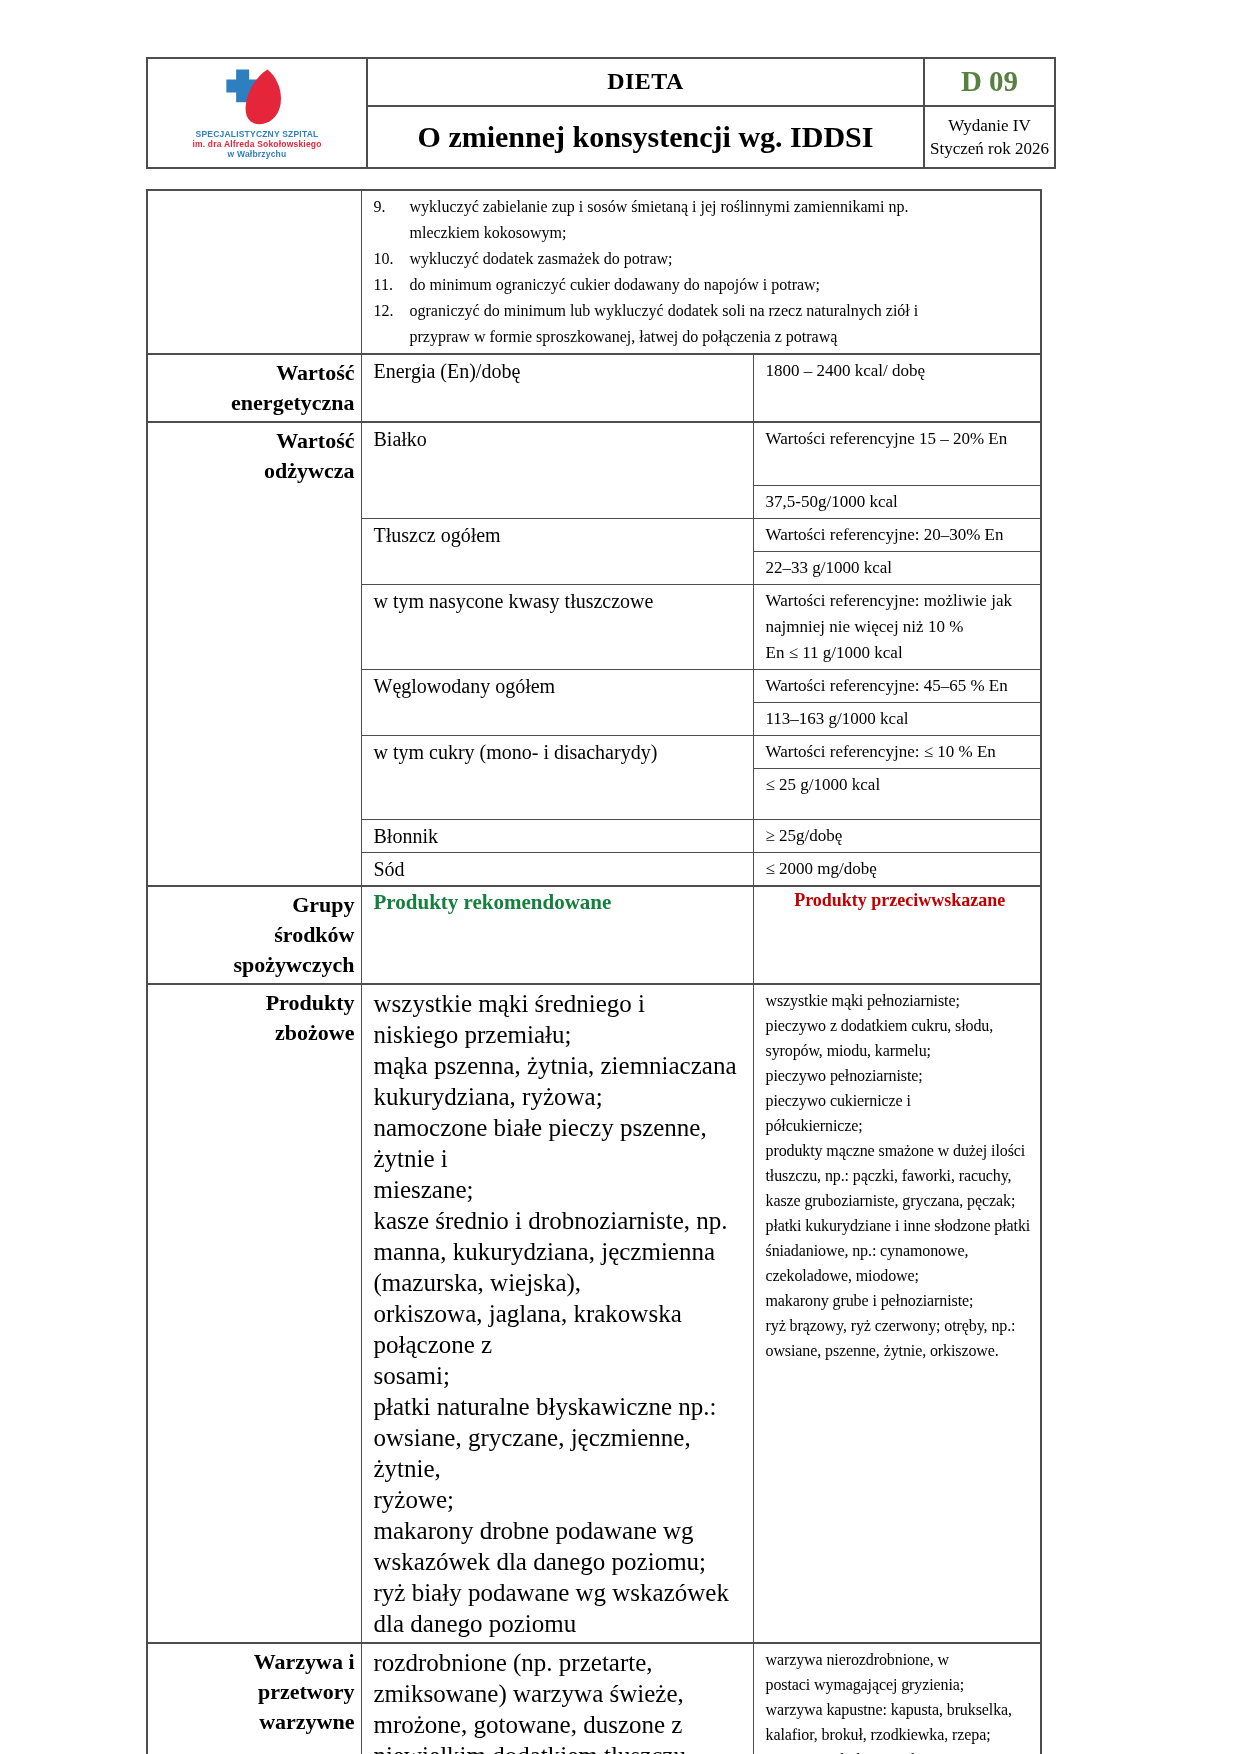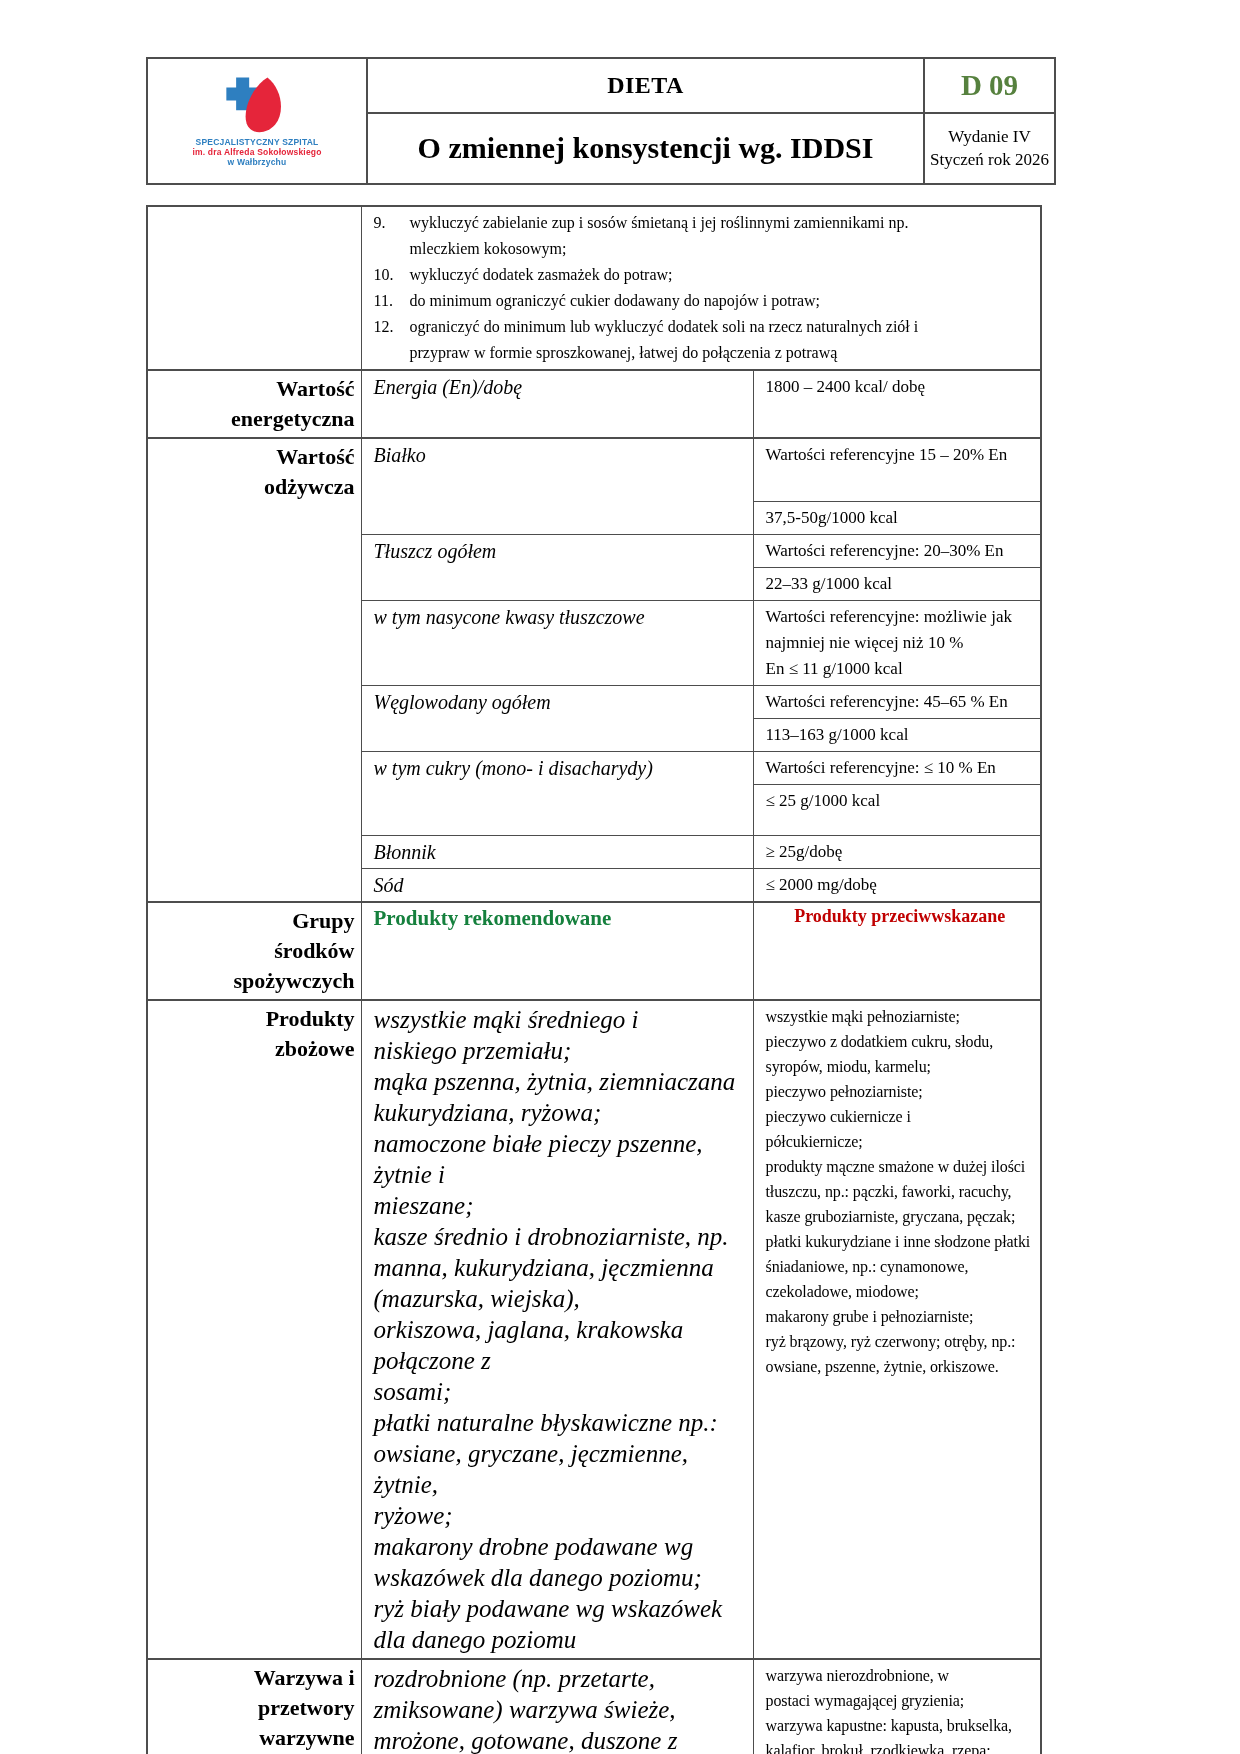--- a/index.html
+++ b/index.html
@@ -3,40 +3,40 @@
 <meta charset="utf-8">
 <style>
   html,body { margin:0; padding:0; background:#ffffff; }
   body { width:1240px; height:1754px; font-family:"Liberation Serif","DejaVu Serif",serif; color:#000; }
   .page { position:relative; width:1240px; height:1754px; overflow:hidden; }
   .content { position:absolute; left:146px; top:57px; width:894px; }
 
   
   table.hdr { width:894px; border-collapse:collapse; table-layout:fixed; }
   table.hdr td { border:2px solid #4d4d4d; vertical-align:middle; }
-  .logo-cell { width:214px; text-align:center; padding:16px 2px; }
+  .logo-cell { width:214px; text-align:center; padding:8px 2px; }
   .logo-mark { display:block; margin:0 auto 2px auto; }
   .logo-t1, .logo-t3 { font-family:"Liberation Sans","DejaVu Sans",sans-serif; font-weight:bold; font-size:8.5px; color:#2e7fc0; letter-spacing:.2px; line-height:10px; }
   .logo-t2 { font-family:"Liberation Sans","DejaVu Sans",sans-serif; font-weight:bold; font-size:8.5px; color:#e5253a; letter-spacing:.2px; line-height:10px; }
   .hdr-cat  { width:553px; height:42px; text-align:center; font-weight:bold; font-size:24px; letter-spacing:.5px; }
   .hdr-code { width:127px; text-align:center; font-weight:bold; font-size:29px; color:#56813e; }
   .hdr-title{ height:56px; text-align:center; font-weight:bold; font-size:30px; }
   .hdr-ed   { text-align:center; font-size:17px; line-height:23px;margin-left:14px; }
 
   
   table.main { width:894px; border-collapse:collapse; table-layout:fixed; margin-top:20px; border:2px solid #4d4d4d; }
   table.main td { border:1px solid #4d4d4d; vertical-align:top; padding:3px 6px 3px 12px; }
   tr.bt2 td { border-top:2px solid #4d4d4d; }
   .col-a { width:214px; } .col-b { width:392px; } .col-c { width:288px; }
 
   .pre { white-space:pre-line; }
   .lbl { font-weight:bold; font-size:22px; line-height:30px; padding-top:6px; padding-left:14px;text-align:right; }
   .vmid { vertical-align:middle; }
 
-  .c2 { font-size:20px; line-height:26px;font-style:italic; }
+  .c2 { font-size:20px; line-height:26px; }
   .c3 { font-size:17px; line-height:26px; padding-left:10px; padding-right:4px; }
 
   .intro-cell { padding:7px 10px 7px 46px; }
   .li { position:relative; padding-left:36px; font-size:16px; line-height:26px; }
   .li .num { position:absolute; left:0; top:0; }
   .li .txt { white-space:pre-line; }
 
   .h58  { height:56px; }
   .tall { height:44px; }
   .ind  { padding-left:52px; }

